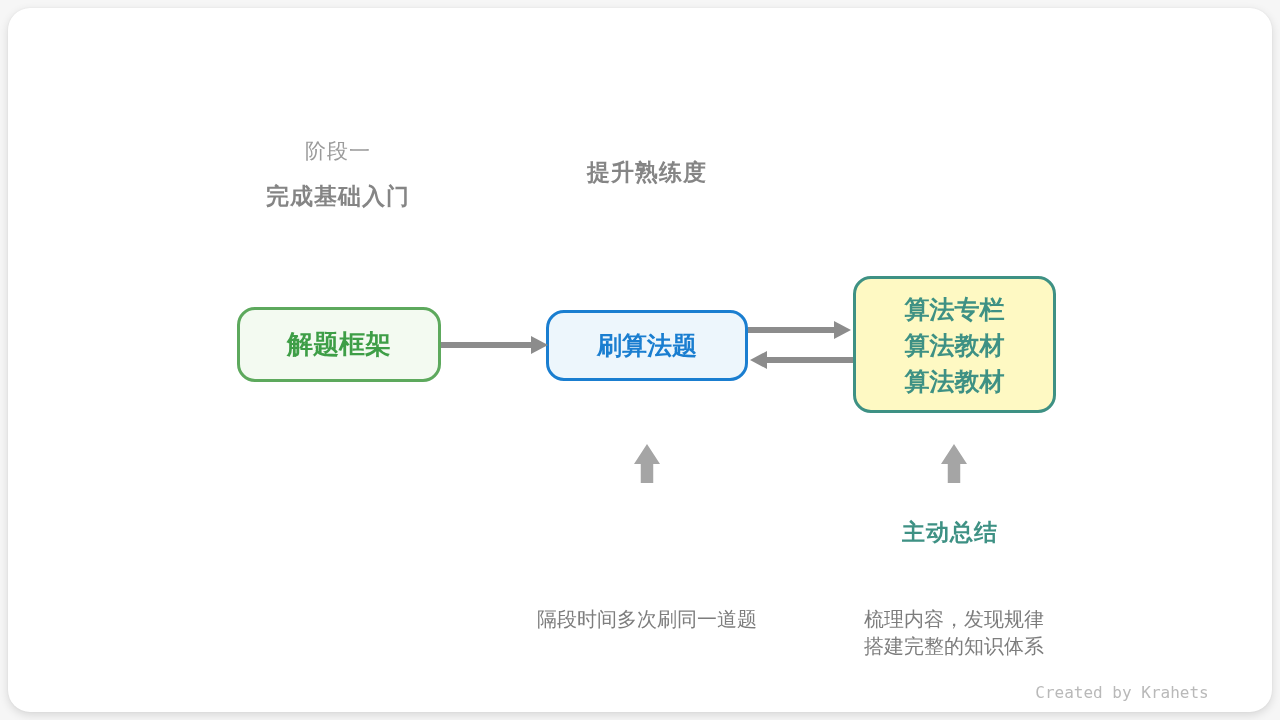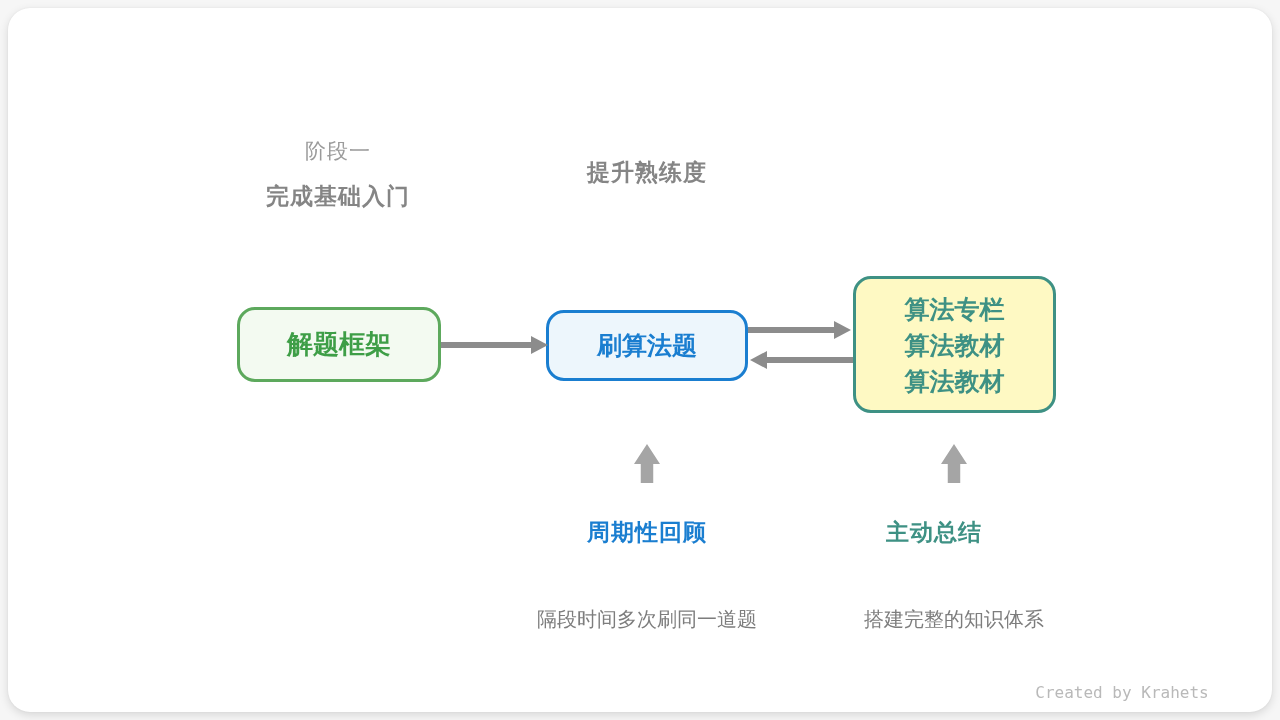--- a/index.html
+++ b/index.html
@@ -163,26 +163,26 @@
 
     <div class="shaft" style="left:740px; top:319px; width:87px;"></div>
     <div class="head-right" style="left:826px; top:313px;"></div>
 
     <div class="head-left" style="left:742px; top:343px;"></div>
     <div class="shaft" style="left:758px; top:349px; width:87px;"></div>
 
     <div class="up-arrow" style="left:626px; top:436px;"></div>
     <div class="up-arrow" style="left:933px; top:436px;"></div>
 
-    <div class="ann-title blue" style="left:489px">周期性回顾</div>
     <div class="ann-desc" style="left:469px">
       <div>隔段时间多次刷同一道题</div>
     </div>
 
-    <div class="ann-title teal" style="left:776px">主动总结</div>
+    <div class="ann-title teal" style="left:792px">主动总结</div>
     <div class="ann-desc" style="left:776px">
+      <div>梳理内容，发现规律</div>
       <div>搭建完整的知识体系</div>
     </div>
 
     <div class="watermark">Created by Krahets</div>
 
   </div>
 </div>
 
 </body></html>

